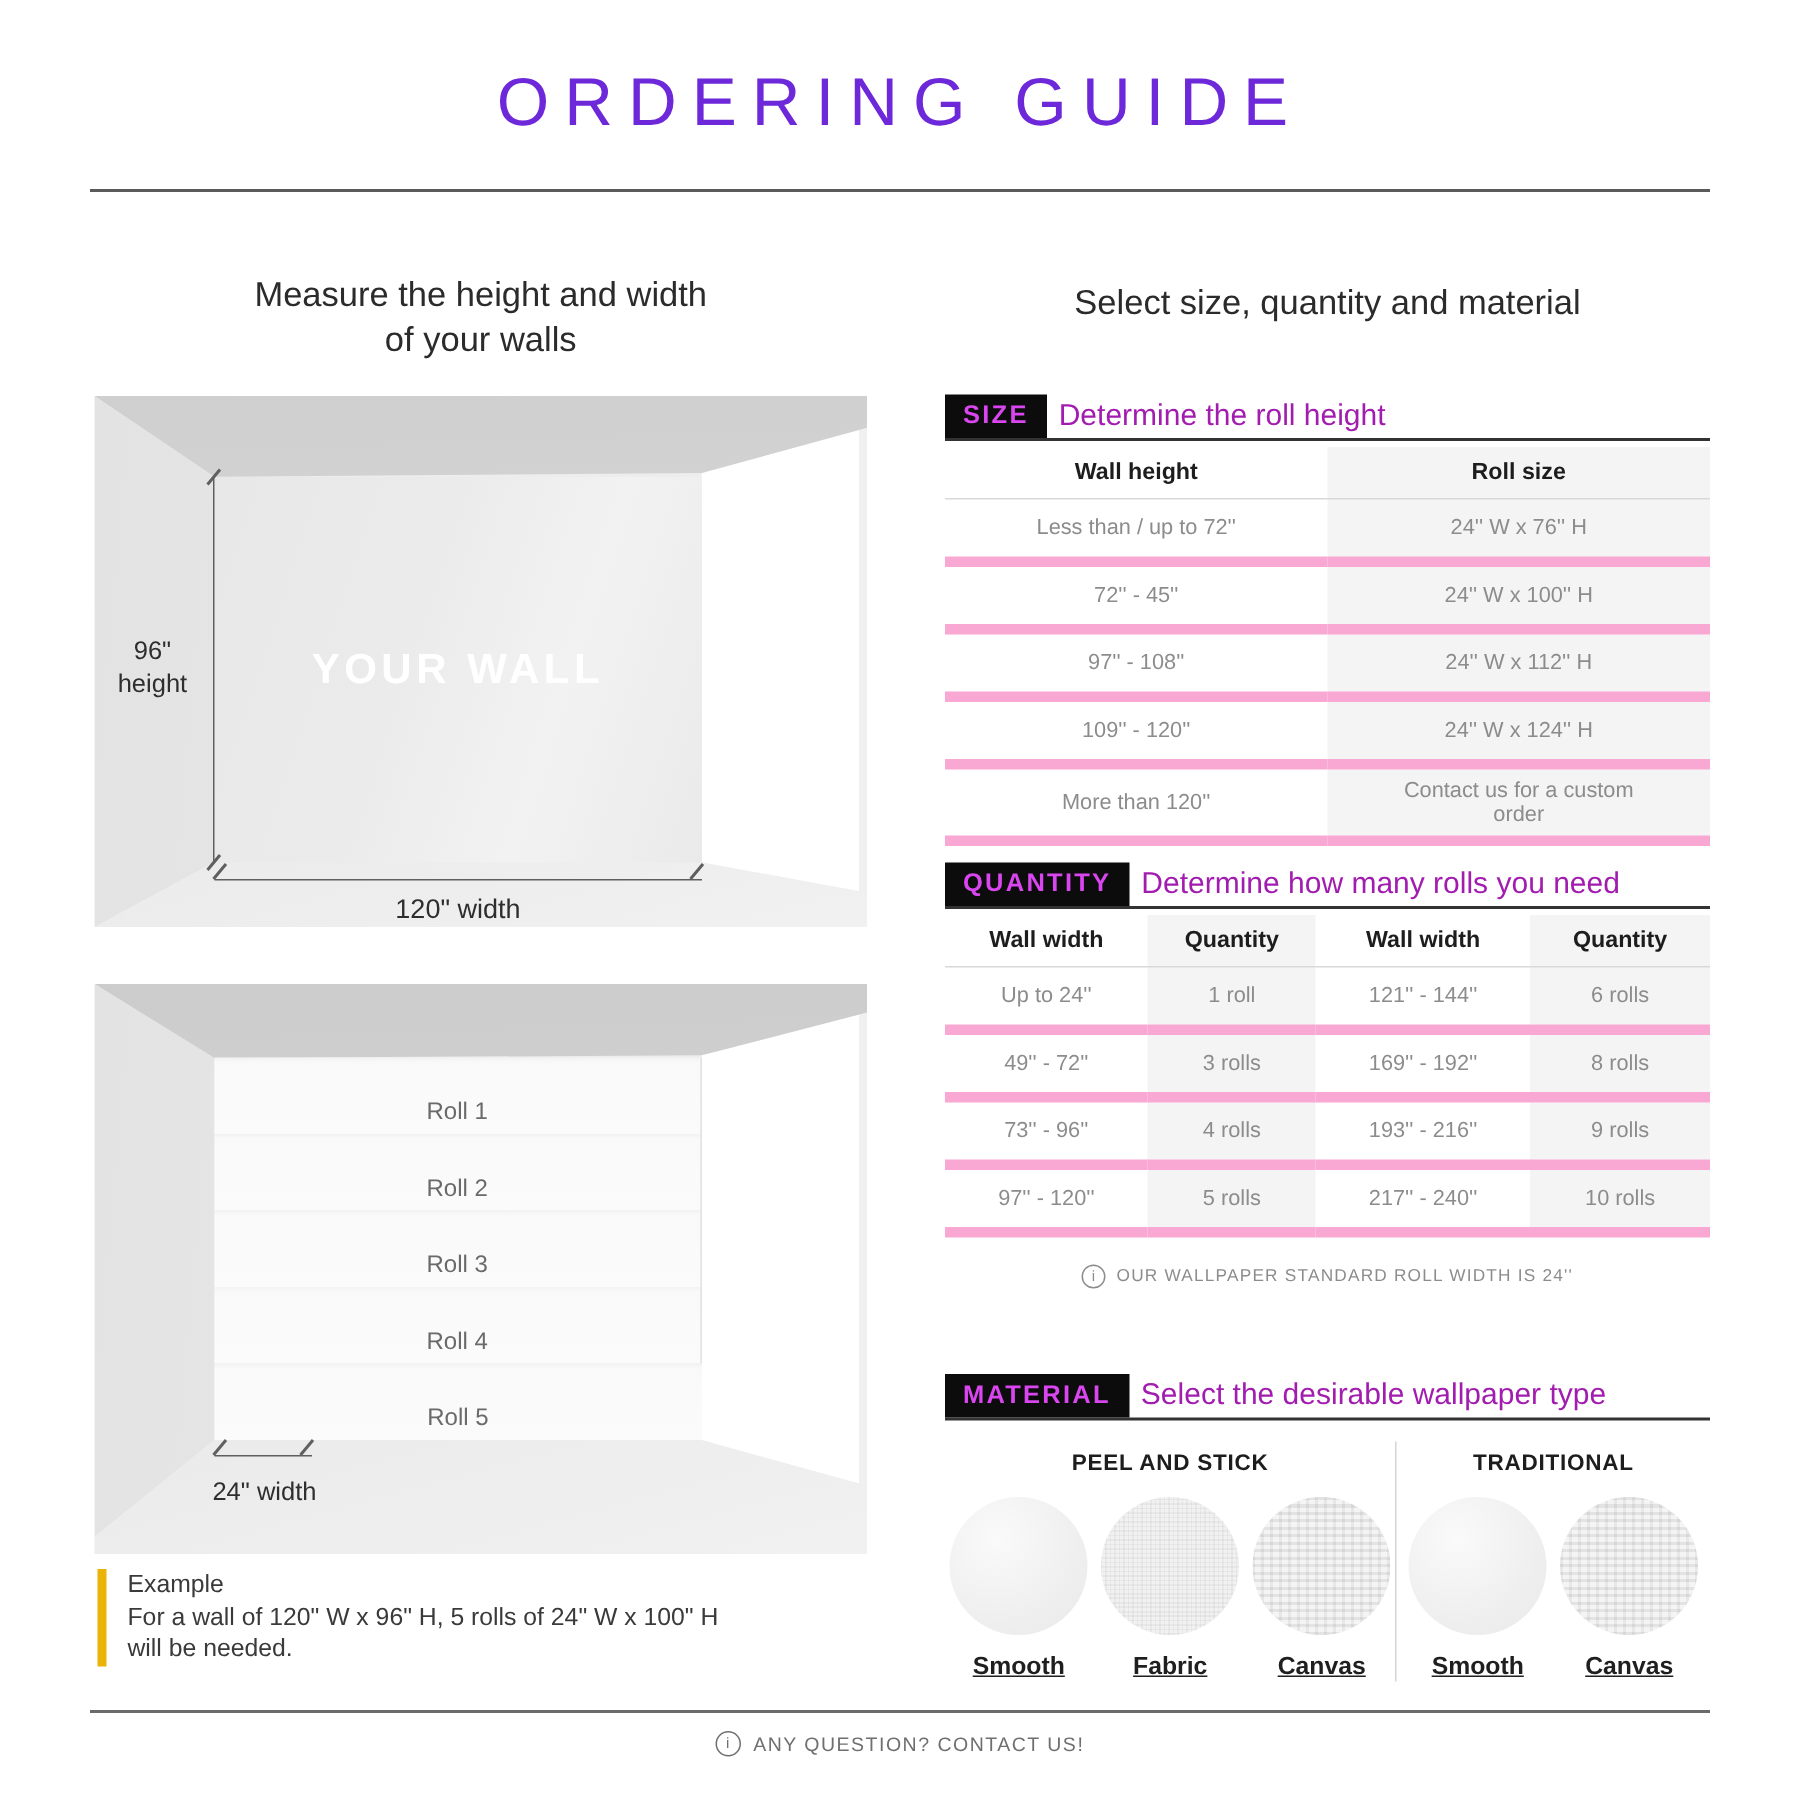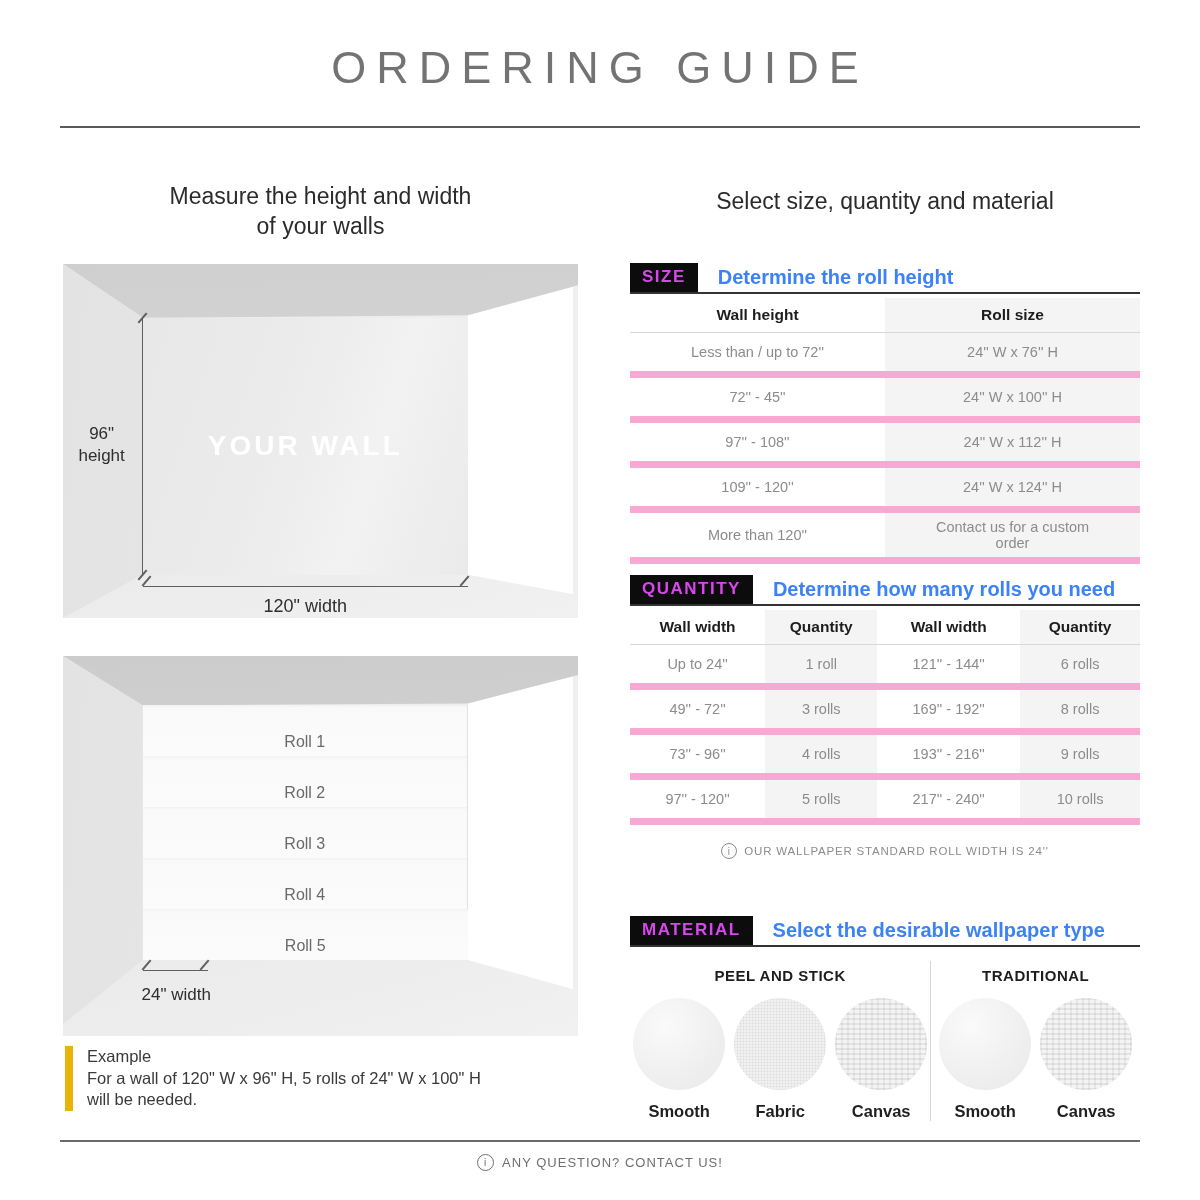--- a/index.html
+++ b/index.html
@@ -1,21 +1,21 @@
 <!DOCTYPE html>
 <html><head>
 <meta charset="utf-8">
 <style>
   html,body{margin:0;padding:0;background:#ffffff;}
   #page{position:relative;width:1200px;height:1200px;background:#ffffff;overflow:hidden;
         font-family:"Liberation Sans", sans-serif;color:#2b2b2b;}
 
   
   .page-title{position:absolute;left:0;top:42px;width:100%;text-align:center;
-    font-size:45px;font-weight:400;letter-spacing:10px;color:#737373;}
+    font-size:45px;font-weight:400;letter-spacing:10px;color:#6d28d9;}
   .top-rule{position:absolute;left:60px;top:126px;width:1080px;height:2px;background:#5a5a5a;}
   .bottom-rule{position:absolute;left:60px;top:1140px;width:1080px;height:2px;background:#6a6a6a;}
 
   
   .col-heading{position:absolute;text-align:center;font-size:23px;line-height:30px;color:#2b2b2b;}
   .col-heading.left{left:63px;top:181px;width:515px;}
   .col-heading.right{left:630px;top:186px;width:510px;}
 
   
   .room{position:absolute;left:63px;width:515px;overflow:hidden;background:#ededed;}
@@ -63,32 +63,32 @@
   .dim-h::after{right:-3px;top:-6px;transform:rotate(-50deg);}
   #dim-height{left:15.3%;top:15.2%;height:72.6%;}
   #dim-width1{left:15.5%;top:91%;width:63.1%;}
   #dim-width2{left:15.5%;top:82.5%;width:12.6%;}
   .dim-label{position:absolute;color:#2e2e2e;text-align:center;}
   .height-label{left:0;top:45%;width:15%;font-size:17px;line-height:22px;}
   .width-label1{left:15.5%;top:93.8%;width:63.1%;font-size:18px;}
   .width-label2{left:11.5%;top:86.5%;width:21%;font-size:17px;}
 
   
-  .example{position:absolute;left:65px;top:1046px;border-left:8px solid #eab308;
+  .example{position:absolute;left:65px;top:1046px;border-left:6px solid #eab308;
     padding-left:14px;font-size:16.5px;line-height:21.5px;color:#3a3a3a;}
 
   
   .section{position:absolute;left:630px;width:510px;}
   #size-section{top:263px;}
   #quantity-section{top:575px;}
   #material-section{top:916px;}
   .section-header{display:flex;align-items:center;border-bottom:2px solid #333333;}
   .badge{background:#0c0c0c;color:#d946ef;font-size:17px;font-weight:700;
     letter-spacing:1.5px;padding:4px 12px 5px;}
-  .section-caption{font-size:20px;color:#3b82f6;margin-left:20px;font-weight:bold;}
+  .section-caption{font-size:20px;color:#a21caf;margin-left:8px;}
 
   table.guide{width:100%;border-collapse:collapse;margin-top:4px;table-layout:fixed;}
   table.guide th{font-size:15.5px;font-weight:700;color:#1d1d1d;height:32px;}
   table.guide td{font-size:14.5px;color:#8c8c8c;text-align:center;height:36px;}
   table.guide tr{border-bottom:7px solid #f9a8d4;}
   table.guide thead tr{border-bottom:1px solid #d8d8d8;}
   .stripe{background:#f4f4f4;}
   td.small-cell{font-size:13px;line-height:16px;padding:4px 46px;}
 
   .table-note{margin-top:18px;text-align:center;font-size:11.5px;letter-spacing:0.8px;
@@ -107,21 +107,21 @@
   .swatches{display:flex;justify-content:center;gap:5px;}
   .swatch{width:96px;text-align:center;}
   .circle{width:92px;height:92px;border-radius:50%;margin:0 auto;}
   .tex-smooth{background:radial-gradient(circle at 35% 30%,#fafafa 0%,#efefef 60%,#e9e9e9 100%);}
   .tex-fabric{background-color:#f1f1f1;background-image:
     repeating-linear-gradient(0deg,rgba(0,0,0,0.04) 0 1px,transparent 1px 3px),
     repeating-linear-gradient(90deg,rgba(0,0,0,0.04) 0 1px,transparent 1px 3px);}
   .tex-canvas{background-color:#f4f4f4;background-image:
     repeating-linear-gradient(0deg,rgba(0,0,0,0.07) 0 2px,transparent 2px 5px),
     repeating-linear-gradient(90deg,rgba(0,0,0,0.055) 0 2px,transparent 2px 6px);}
-  .swatch-label{margin-top:12px;font-size:16.5px;font-weight:600;color:#1f1f1f;}
+  .swatch-label{margin-top:12px;font-size:16.5px;font-weight:600;color:#1f1f1f;text-decoration:underline;}
 
   
   .footer-note{position:absolute;left:0;top:1154px;width:100%;display:flex;
     align-items:center;justify-content:center;gap:8px;font-size:13px;
     letter-spacing:1px;color:#6f6f6f;}
   .footer-note .info-icon{border-color:#6f6f6f;color:#6f6f6f;width:15px;height:15px;}
 </style>
 </head>
 <body>
 

